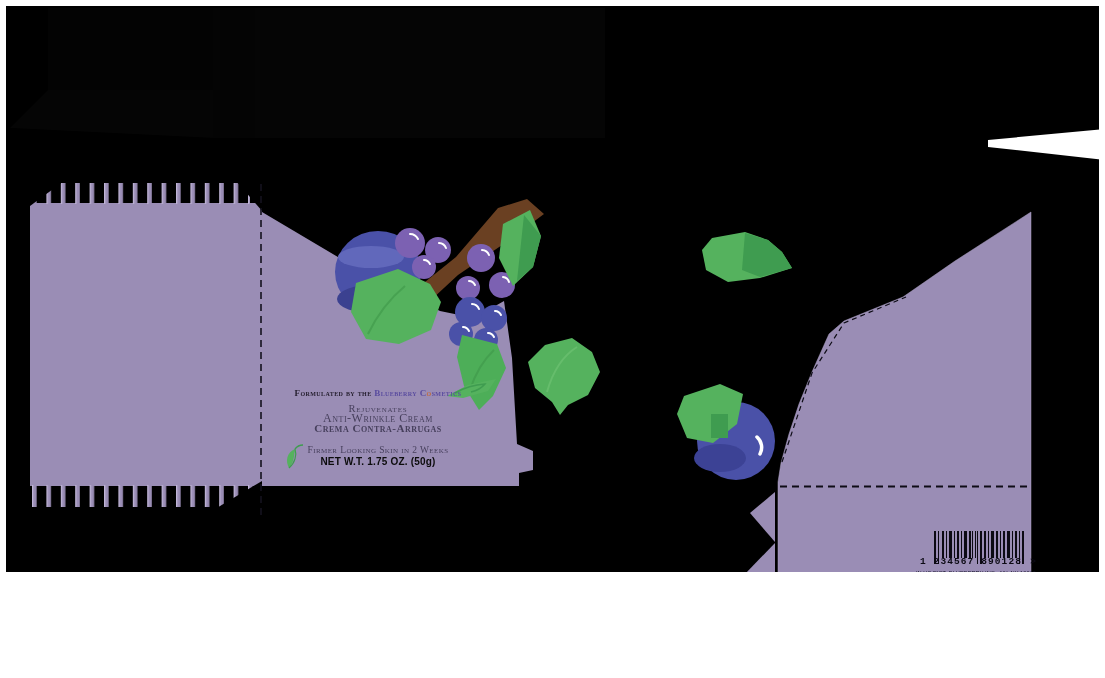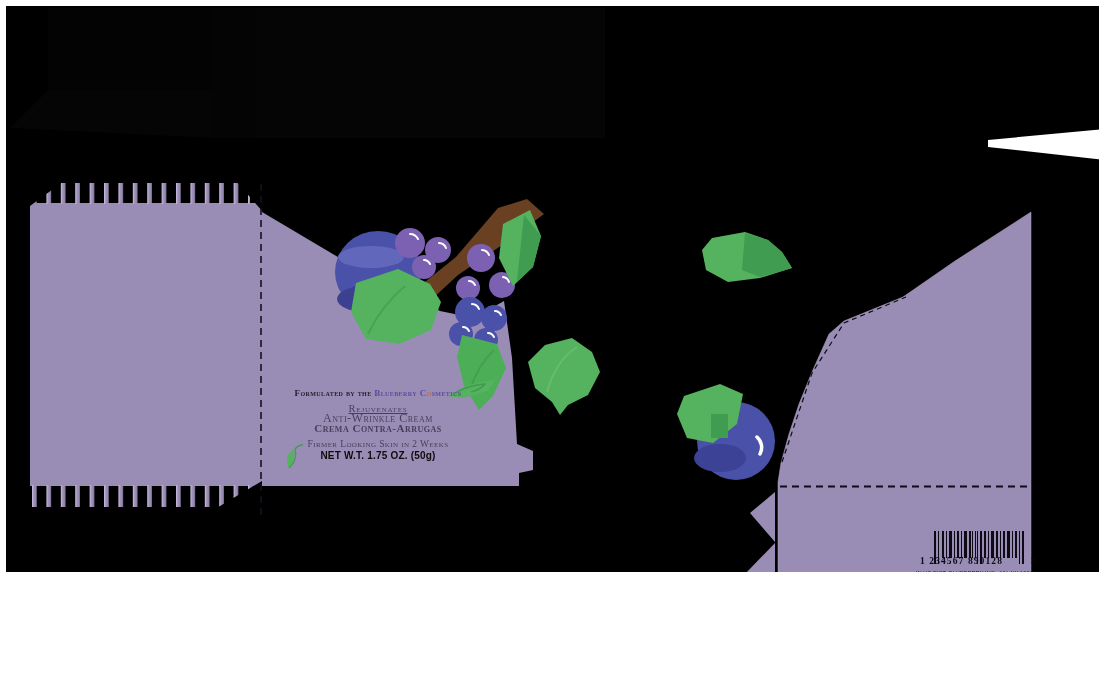--- a/index.html
+++ b/index.html
@@ -5,31 +5,31 @@
   html,body{margin:0;padding:0;background:#ffffff;}
   .canvas{position:relative;width:1105px;height:572px;background:#ffffff;overflow:hidden;
           font-family:"Liberation Sans",sans-serif;}
   svg.die{position:absolute;left:0;top:0;}
   
   .panel-text{position:absolute;left:264px;top:388px;width:228px;text-align:center;z-index:5;
               font-family:"Liberation Serif",serif;font-variant:small-caps;color:#463f5c;}
   .pt-l1{font-size:9px;letter-spacing:.4px;color:#262030;font-weight:bold;line-height:11px;}
   .pt-brand{color:#5a4c9f;font-weight:bold;}
   .pt-brand-o{color:#c06a3e;font-weight:bold;}
-  .pt-l2{font-size:10.5px;letter-spacing:.8px;margin-top:4px;line-height:11px;text-decoration:underline;}
+  .pt-l2{font-size:10.5px;letter-spacing:.8px;margin-top:4px;line-height:11px;}
   .pt-l3{font-size:12px;letter-spacing:.5px;line-height:9.5px;}
   .pt-l4{font-size:11px;letter-spacing:.5px;line-height:9.5px;font-weight:bold;}
-  .pt-l5{font-size:9.5px;letter-spacing:.4px;margin-top:6px;line-height:10.5px;}
+  .pt-l5{font-size:9.5px;letter-spacing:.4px;margin-top:12px;line-height:10.5px;}
   .pt-l6{font-family:"Liberation Sans",sans-serif;font-variant:normal;font-size:10px;
          font-weight:bold;color:#0c0c0c;letter-spacing:.2px;line-height:11px;}
   .leaf-badge{position:absolute;left:283px;top:443px;z-index:6;}
   
   .barcode-digits{position:absolute;left:920px;top:556px;width:116px;z-index:5;
         display:flex;justify-content:space-between;align-items:flex-start;
-        font-family:Liberation Serif, serif;font-size:9.5px;font-weight:600;color:#0c0a14;}
+        font-family:Liberation Mono, monospace;font-size:9.5px;font-weight:600;color:#0c0a14;}
   .barcode-digits .digits{letter-spacing:1.1px;}
   .dist-block{position:absolute;left:895px;top:570px;width:162px;text-align:center;z-index:5;
         font-size:5.6px;line-height:7.3px;color:#17142a;letter-spacing:.1px;}
 </style>
 </head>
 <body>
 
 <div class="canvas">
 
 <svg class="die" width="1105" height="678" viewBox="0 0 1105 678">

